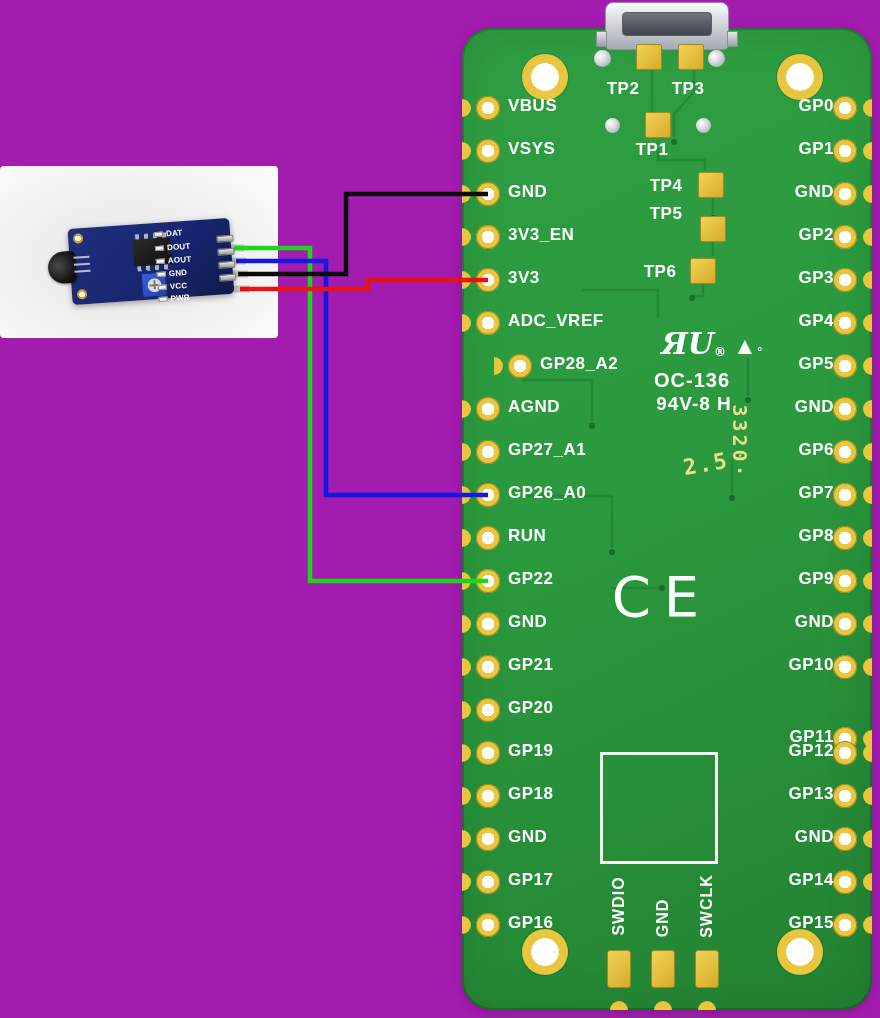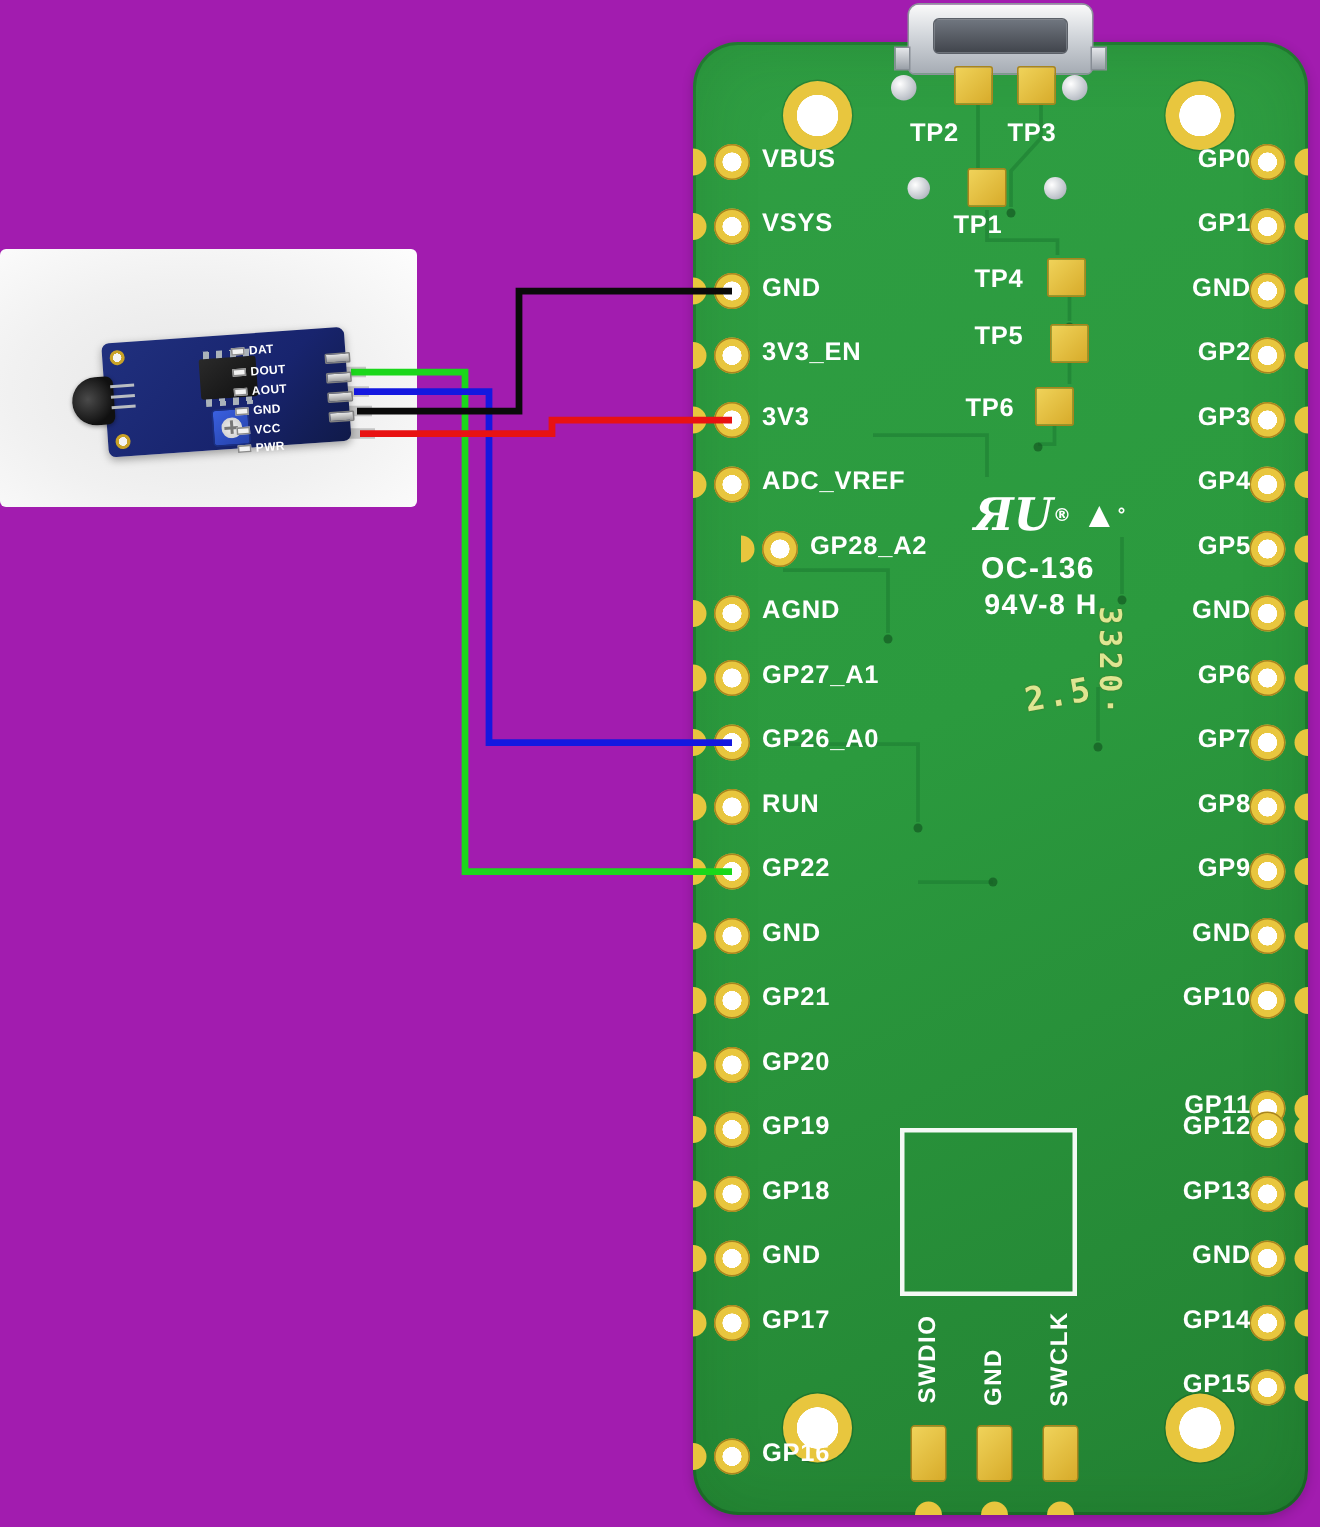--- a/index.html
+++ b/index.html
@@ -36,21 +36,21 @@
   .cert1{font-size:20px;letter-spacing:1px;}
   .cert2{font-size:19px;letter-spacing:1px;}
   .date-code{transform:translate(-50%,-50%) rotate(90deg);font:700 20px "DejaVu Sans Mono",monospace;
     color:#dfe692;letter-spacing:3px;text-shadow:0 0 1px #55621c;}
   .version{transform:translate(-50%,-50%) rotate(-10deg);font:700 22px "DejaVu Sans Mono",monospace;
     color:#dfe692;letter-spacing:2px;text-shadow:0 0 1px #55621c;}
   .ce-mark{font-family:"DejaVu Sans",sans-serif;font-size:56px;font-weight:400;letter-spacing:13px;}
   .fcc-mark{font-family:"DejaVu Sans",sans-serif;font-size:48px;font-weight:700;letter-spacing:-8px;}
   .silk-box{position:absolute;left:138px;top:724px;width:118px;height:112px;border:3px solid rgba(255,255,255,.95);}
 
-  .ul-block{position:absolute;transform:translate(-50%,-50%);color:#fff;display:flex;align-items:center;white-space:nowrap;}
+  .ul-block{position:absolute;transform:translate(-50%,-50%);color:#fff;display:flex;align-items:flex-end;white-space:nowrap;margin-left:12px;}
   .ul-main{font:700 30px "DejaVu Serif",serif;font-style:italic;line-height:1;}
   .ul-reg{font:700 12px "DejaVu Sans",sans-serif;margin-top:-2px;}
   .ul-tri{font-size:24px;line-height:1.1;margin-left:7px;}
 
   
   .pin-row{position:absolute;left:0;width:100%;height:24px;}
   .pin-row .hole{position:absolute;top:0;width:24px;height:24px;border-radius:50%;
     background:radial-gradient(circle,#ffffff 0 37%, var(--pad-gold,#e8c63e) 38% 100%);
     box-shadow:inset 0 0 0 1px #a8841f;}
   .pin-row.left .hole{left:14px;}
@@ -157,35 +157,36 @@
     <div class="silk" style="left:226px;top:61px">TP3</div>
 
     <div class="dot" style="left:143px;top:90px;width:15px;height:15px"></div>
     <div class="dot" style="left:234px;top:90px;width:15px;height:15px"></div>
     <div class="pad-sq" style="left:183px;top:84px"></div>
     <div class="silk" style="left:190px;top:122px">TP1</div>
 
     <div class="pad-sq" style="left:236px;top:144px"></div>
     <div class="silk" style="left:204px;top:158px">TP4</div>
     <div class="pad-sq" style="left:238px;top:188px"></div>
-    <div class="silk" style="left:204px;top:196px">TP5</div>
+    <div class="silk" style="left:204px;top:186px">TP5</div>
     <div class="pad-sq" style="left:228px;top:230px"></div>
     <div class="silk" style="left:198px;top:244px">TP6</div>
 
     <div class="ul-block" style="left:238px;top:316px">
       <span class="ul-main">ЯU</span>
       <span class="ul-reg">®</span>
       <span class="ul-tri">▲</span>
       <span class="ul-reg">°</span>
     </div>
     <div class="silk cert1" style="left:230px;top:352px">OC-136</div>
     <div class="silk cert2" style="left:232px;top:376px">94V-8 H</div>
     <div class="silk date-code" style="left:278px;top:414px">3320·</div>
     <div class="silk version" style="left:244px;top:436px">2.5</div>
 
+    <div class="silk ce-mark" style="left:200px;top:568px">CE</div>
     <div class="silk-box"></div>
 
     <div>
         <div class="pin-row left" style="top: 68px;">
           <span class="castellation"></span>
           <span class="hole"></span>
           <span class="pin-label">VBUS</span>
         </div>
         <div class="pin-row left" style="top: 111px;">
           <span class="castellation"></span>
@@ -270,21 +271,21 @@
         <div class="pin-row left" style="top: 799px;">
           <span class="castellation"></span>
           <span class="hole"></span>
           <span class="pin-label">GND</span>
         </div>
         <div class="pin-row left" style="top: 842px;">
           <span class="castellation"></span>
           <span class="hole"></span>
           <span class="pin-label">GP17</span>
         </div>
-        <div class="pin-row left" style="top: 885px; margin-top: 46px;">
+        <div class="pin-row left" style="top: 885px;">
           <span class="castellation"></span>
           <span class="hole"></span>
           <span class="pin-label">GP16</span>
         </div>
         <div class="pin-row right" style="top: 68px;">
           <span class="castellation"></span>
           <span class="hole"></span>
           <span class="pin-label">GP0</span>
         </div>
         <div class="pin-row right" style="top: 111px;">

